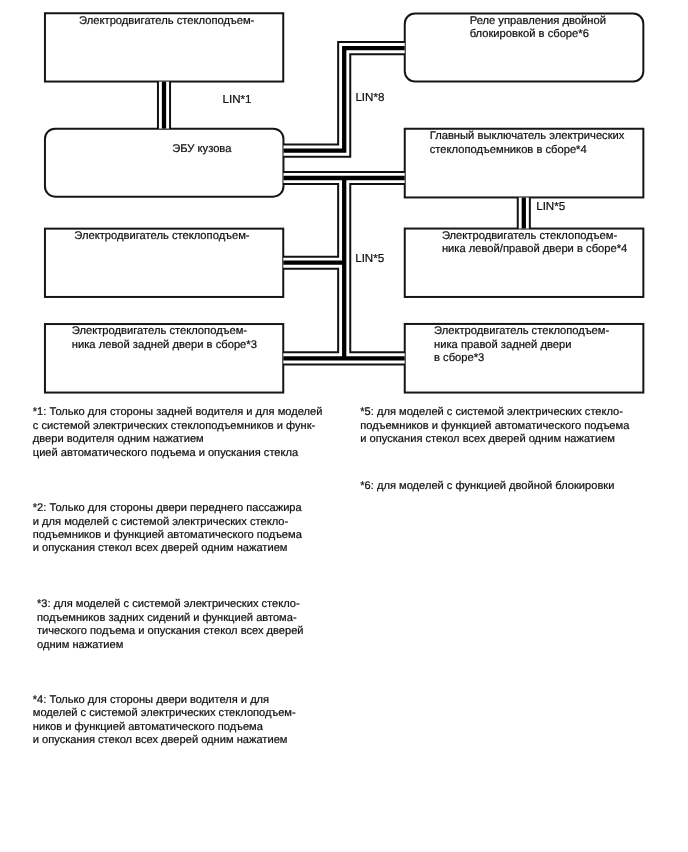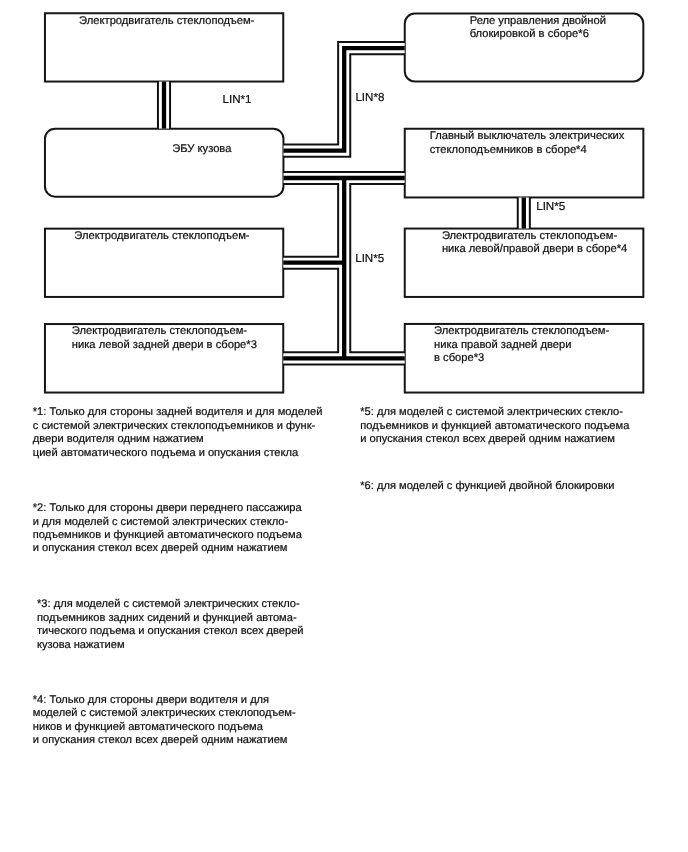--- a/index.html
+++ b/index.html
@@ -133,21 +133,21 @@
   <div class="note" style="left:32.8px;top:502.1px;">
     <span class="tl">*2: Только для стороны двери переднего пассажира</span>
     <span class="tl">и для моделей с системой электрических стекло-</span>
     <span class="tl">подъемников и функцией автоматического подъема</span>
     <span class="tl">и опускания стекол всех дверей одним нажатием</span>
   </div>
   <div class="note" style="left:37px;top:598.4px;">
     <span class="tl">*3: для моделей с системой электрических стекло-</span>
     <span class="tl">подъемников задних сидений и функцией автома-</span>
     <span class="tl">тического подъема и опускания стекол всех дверей</span>
-    <span class="tl">кузова нажатием</span>
+    <span class="tl">одним нажатием</span>
   </div>
   <div class="note" style="left:32.8px;top:693.8px;">
     <span class="tl">*4: Только для стороны двери водителя и для</span>
     <span class="tl">моделей с системой электрических стеклоподъем-</span>
     <span class="tl">ников и функцией автоматического подъема</span>
     <span class="tl">и опускания стекол всех дверей одним нажатием</span>
   </div>
   <div class="note" style="left:360.3px;top:406.1px;">
     <span class="tl">*5: для моделей с системой электрических стекло-</span>
     <span class="tl">подъемников и функцией автоматического подъема</span>

